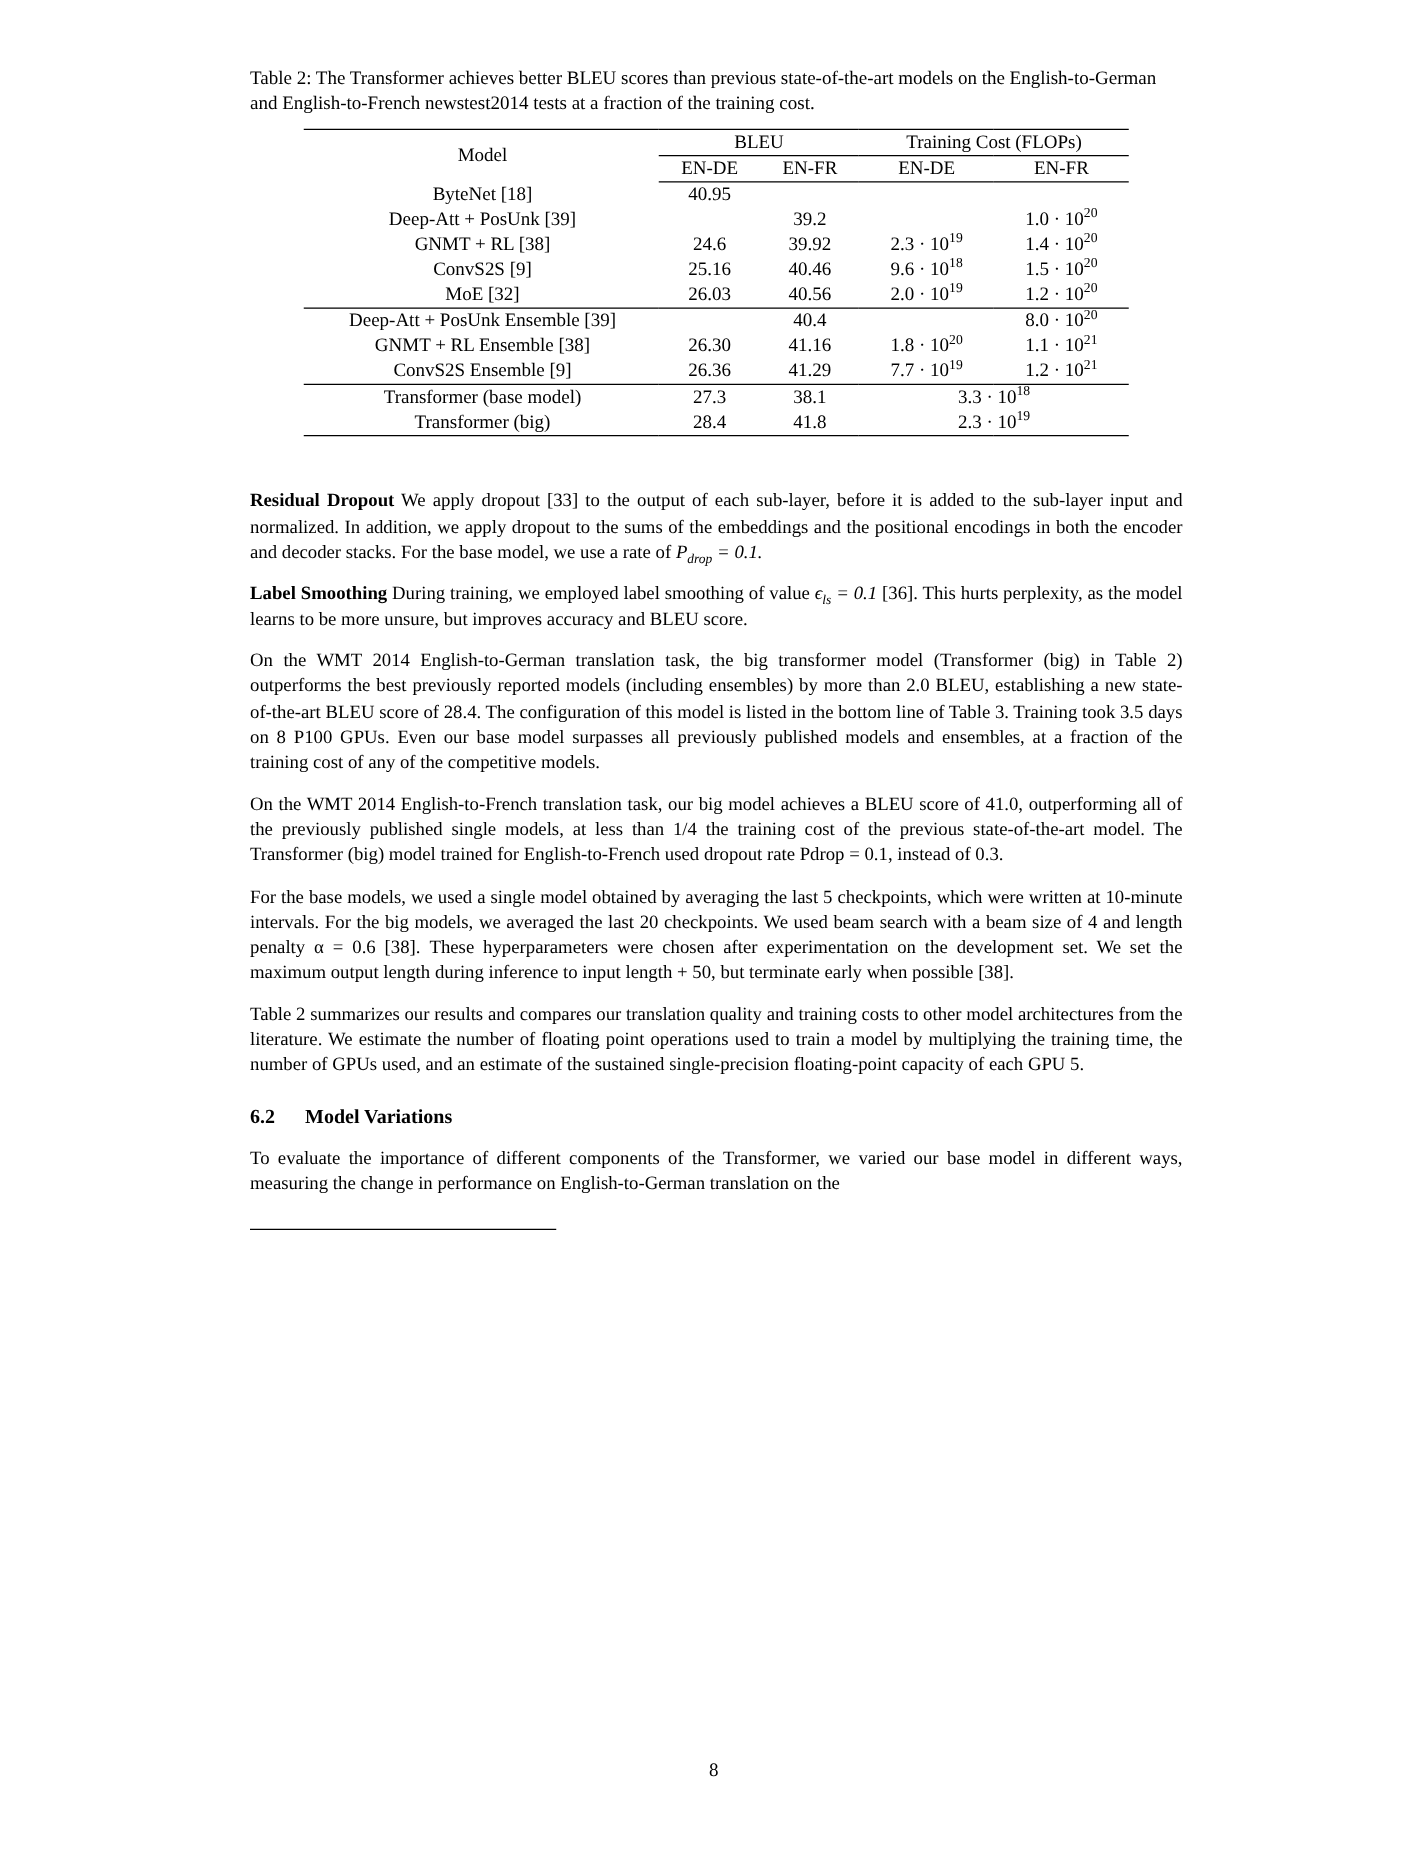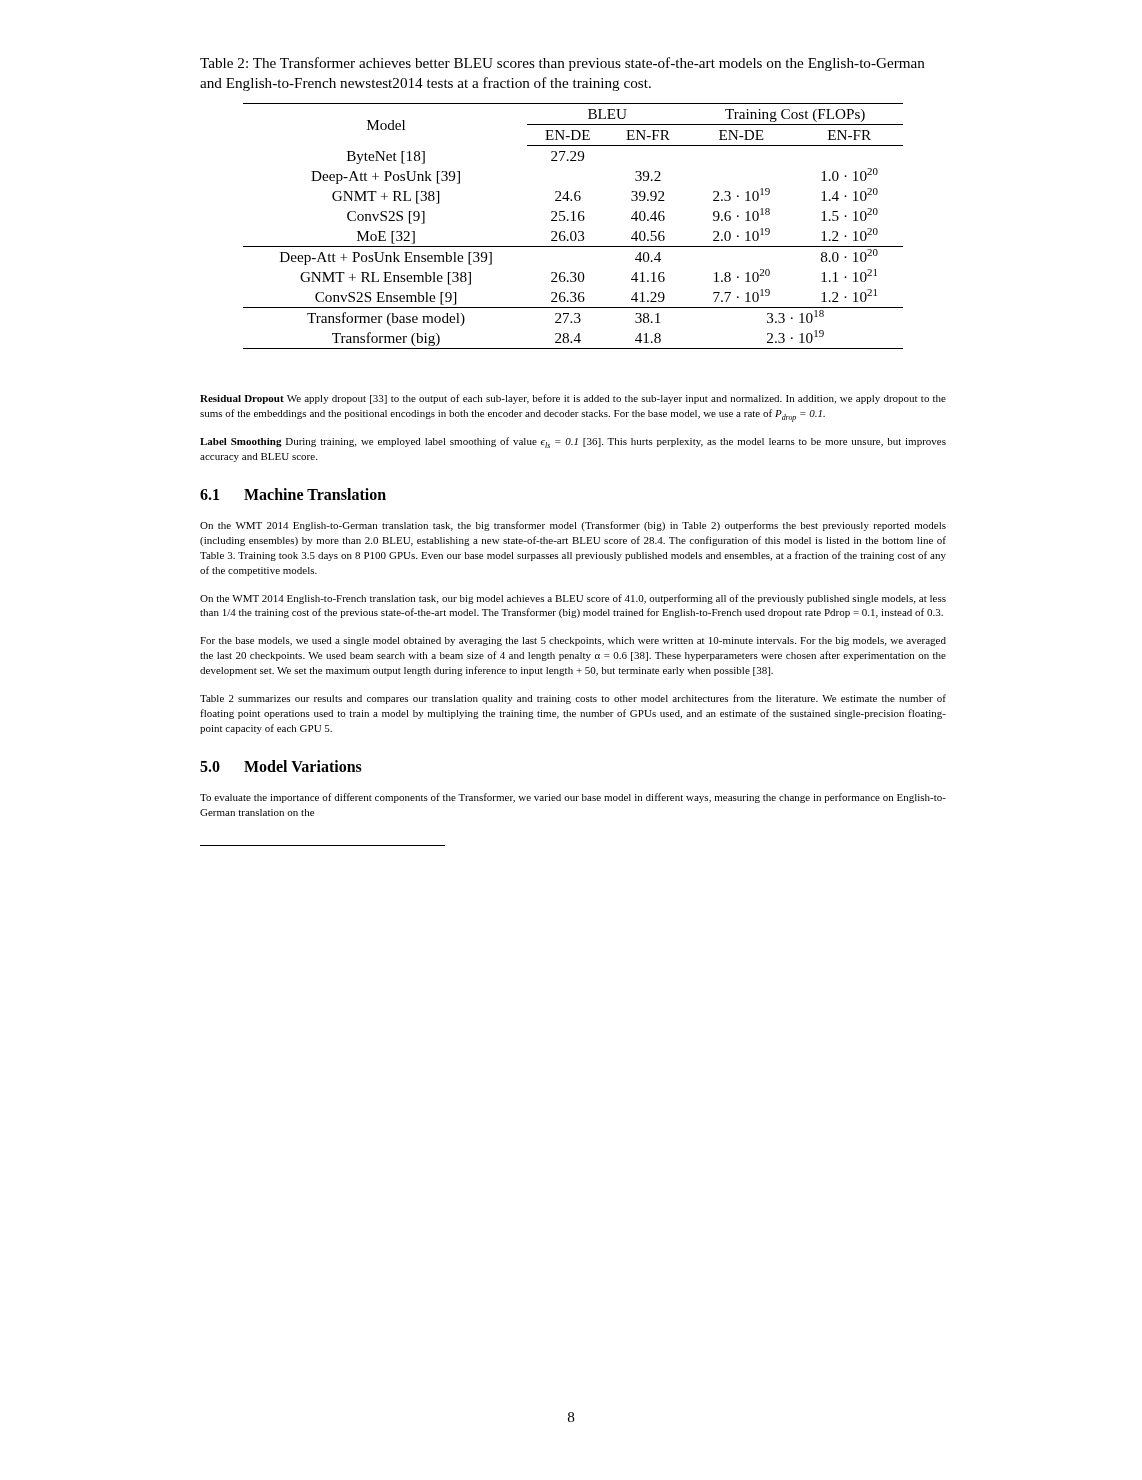--- a/index.html
+++ b/index.html
@@ -49,21 +49,21 @@
   .rule-bot td { border-bottom: 1.3px solid #000; }
   .hdr-group {
     border-bottom: 0.9px solid #000;
   }
   .thin-rule td { border-bottom: 0.9px solid #000; }
   .bold { font-weight: bold; }
   sup { font-size: 0.72em; vertical-align: super; line-height: 0; }
   sub { font-size: 0.72em; vertical-align: sub; line-height: 0; }
   
   .para {
-    font-size: 11px;
+    font-size: 15px;
     line-height: 1.355;
     text-align: justify;
     margin: 0 0 13px 0;
   }
   .runin {
     font-weight: bold;
   }
   h2.sect {
     font-size: 19px;
     font-weight: bold;
@@ -115,21 +115,21 @@
       </tr>
       <tr class="rule-bot">
         <td>EN-DE</td>
         <td>EN-FR</td>
         <td>EN-DE</td>
         <td>EN-FR</td>
       </tr>
 
       <tr>
         <td class="model-col">ByteNet [18]</td>
-        <td>27.29</td>
+        <td>40.95</td>
         <td></td>
         <td></td>
         <td></td>
       </tr>
       <tr>
         <td class="model-col">Deep-Att + PosUnk [39]</td>
         <td></td>
         <td>39.2</td>
         <td></td>
         <td>1.0 · 10<sup>20</sup></td>
@@ -204,31 +204,28 @@
   </p>
 
   <p class="para">
     <span class="runin">Label Smoothing</span>
     <span>During training, we employed label smoothing of value</span>
     <span class="math">ϵ<sub>ls</sub> = 0.1</span>
     <span>[36]. This hurts perplexity, as the model learns to be more unsure, but improves accuracy and BLEU score.</span>
   </p>
 
 
-  <h3 class="subsect">
-    <span class="num-lbl">6.1</span><span>Machine Translation</span>
-  </h3>
 
   <p class="para">On the WMT 2014 English-to-German translation task, the big transformer model (Transformer (big) in Table 2) outperforms the best previously reported models (including ensembles) by more than 2.0 BLEU, establishing a new state-of-the-art BLEU score of 28.4. The configuration of this model is listed in the bottom line of Table 3. Training took 3.5 days on 8 P100 GPUs. Even our base model surpasses all previously published models and ensembles, at a fraction of the training cost of any of the competitive models.</p>
   <p class="para">On the WMT 2014 English-to-French translation task, our big model achieves a BLEU score of 41.0, outperforming all of the previously published single models, at less than 1/4 the training cost of the previous state-of-the-art model. The Transformer (big) model trained for English-to-French used dropout rate Pdrop = 0.1, instead of 0.3.</p>
   <p class="para">For the base models, we used a single model obtained by averaging the last 5 checkpoints, which were written at 10-minute intervals. For the big models, we averaged the last 20 checkpoints. We used beam search with a beam size of 4 and length penalty α = 0.6 [38]. These hyperparameters were chosen after experimentation on the development set. We set the maximum output length during inference to input length + 50, but terminate early when possible [38].</p>
   <p class="para">Table 2 summarizes our results and compares our translation quality and training costs to other model architectures from the literature. We estimate the number of floating point operations used to train a model by multiplying the training time, the number of GPUs used, and an estimate of the sustained single-precision floating-point capacity of each GPU 5.</p>
 
   <h3 class="subsect">
-    <span class="num-lbl">5.0</span><span>Model Variations</span>
+    <span class="num-lbl">6.2</span><span>Model Variations</span>
   </h3>
 
   <p class="para">To evaluate the importance of different components of the Transformer, we varied our base model in different ways, measuring the change in performance on English-to-German translation on the</p>
 
   <hr class="footnote-rule">
 
   <div class="pagenum">8</div>
 </div>
 
 </body></html>

